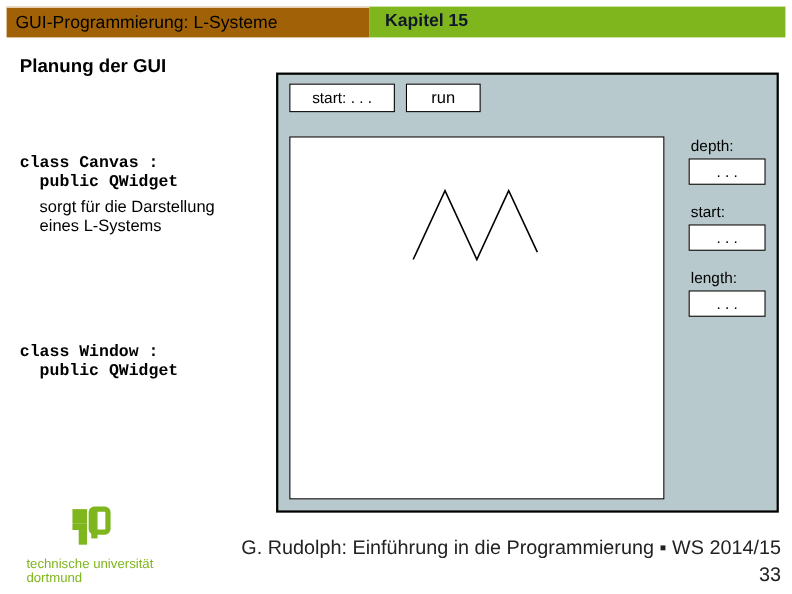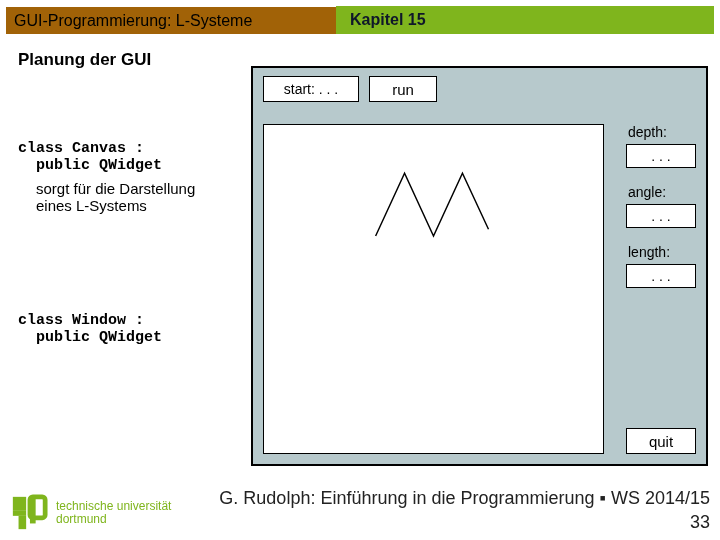--- a/index.html
+++ b/index.html
@@ -146,24 +146,25 @@
     bottom: 6px;
     right: 10px;
     text-align: right;
     font-size: 18px;
     color: #222;
     line-height: 1.3;
   }
   .logo {
     position: absolute;
     bottom: 8px;
-    left: 10px;
+    left: 24px;
     display: flex;
     align-items: center;
     gap: 8px;
+    flex-direction: column;
   }
   .logo svg { width: 38px; height: 38px; }
   .logo-text {
     font-size: 12px;
     color: #7fb51d;
     line-height: 1.1;
   }
 </style>
 </head>
 <body>
@@ -193,27 +194,26 @@
     <div class="mock-body">
       <div class="canvas">
         <svg viewBox="0 0 350 340">
           <polyline points="115,115 145,50 175,115 205,50 232,108" fill="none" stroke="#000" stroke-width="1.5"></polyline>
         </svg>
       </div>
       <div class="side">
         <div class="side-label">depth:</div>
         <div class="side-field">. . .</div>
         <div class="side-gap"></div>
-        <div class="side-label">angle:</div>
+        <div class="side-label">start:</div>
         <div class="side-field">. . .</div>
         <div class="side-gap"></div>
         <div class="side-label">length:</div>
         <div class="side-field">. . .</div>
         <div class="side-spacer"></div>
-        <div class="quitbtn">quit</div>
       </div>
     </div>
   </div>
 </div>
 
 <div class="logo">
   <svg viewBox="0 0 40 40">
     <rect x="3" y="3" width="14" height="14" fill="#7fb51d"></rect>
     <rect x="3" y="17" width="14" height="6" fill="#7fb51d"></rect>
     <rect x="9" y="23" width="8" height="14" fill="#7fb51d"></rect>

